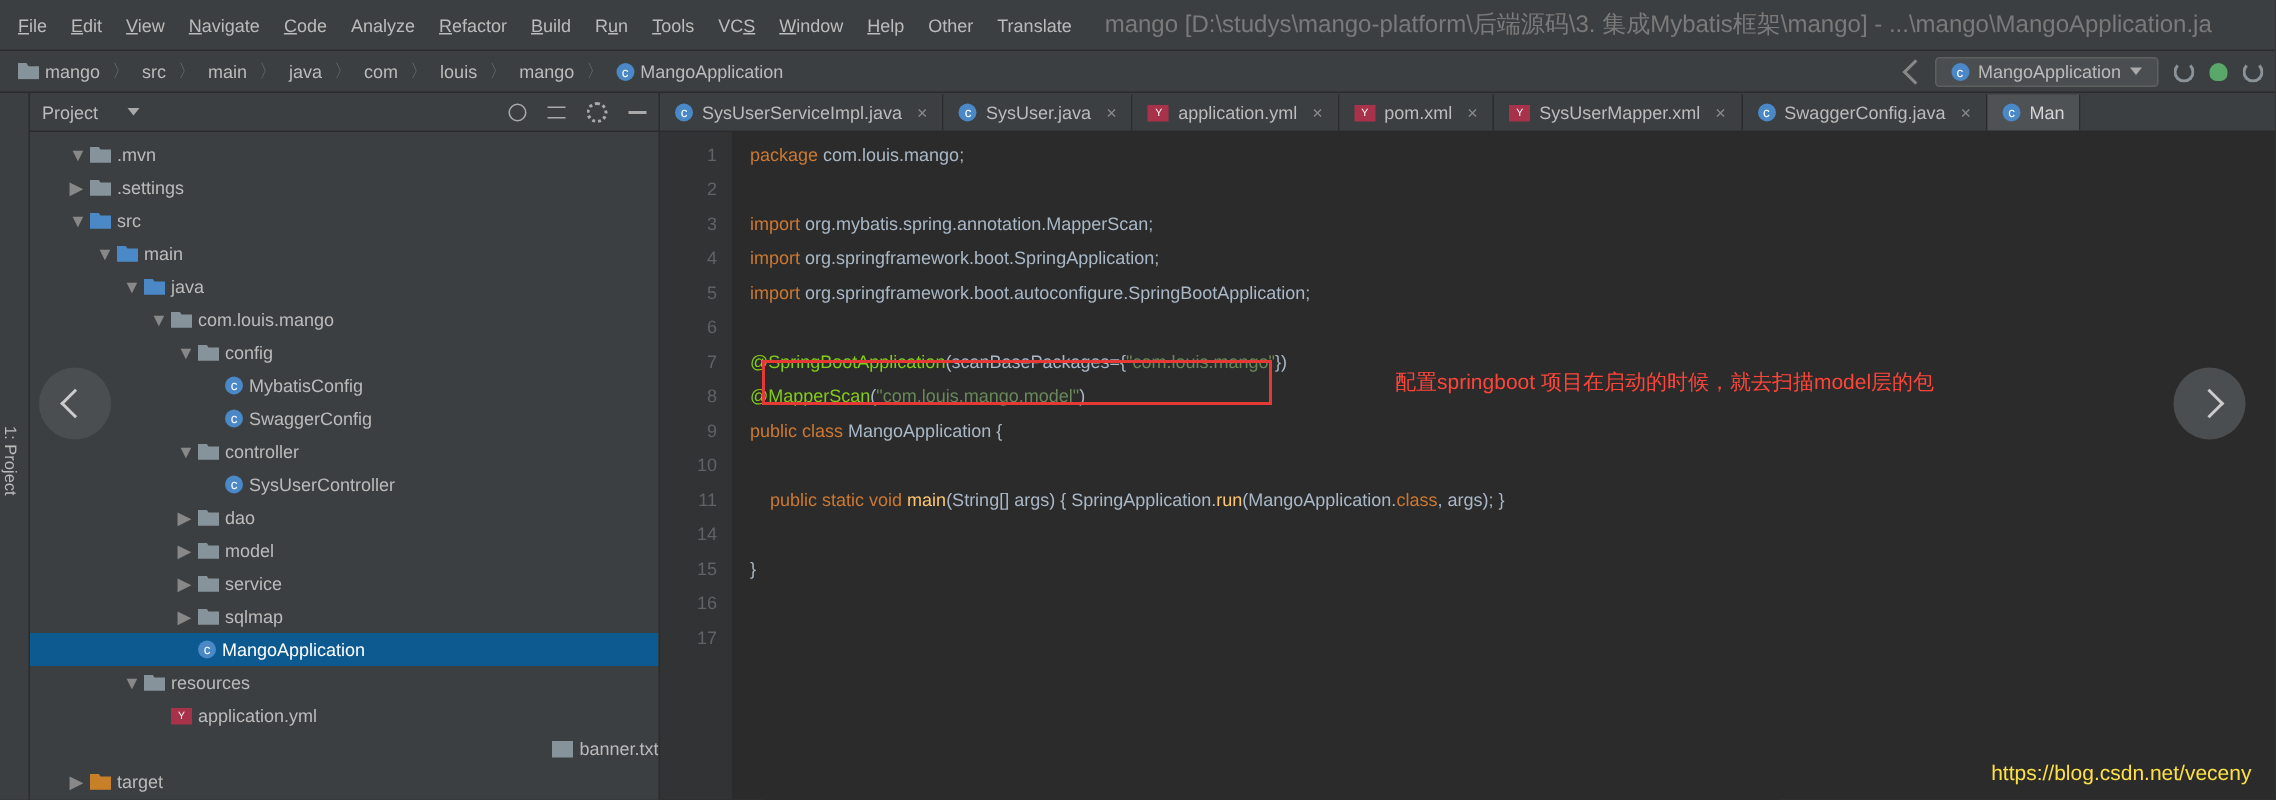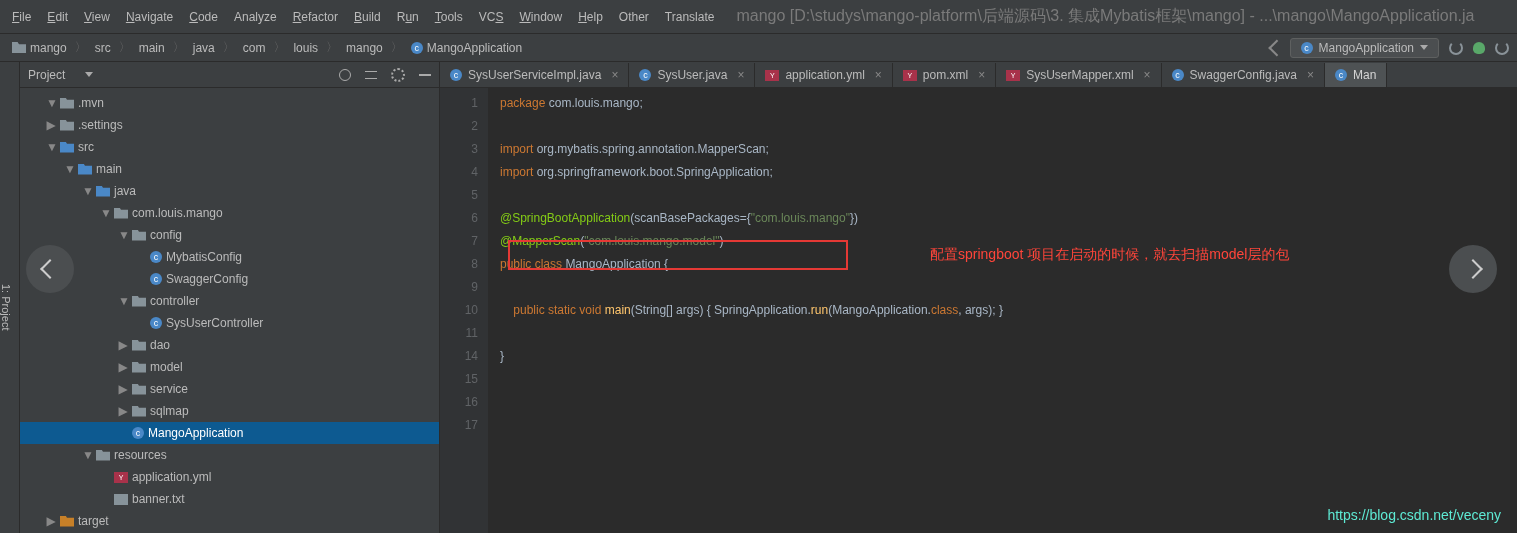--- a/index.html
+++ b/index.html
@@ -51,21 +51,21 @@
 .ann{color:#84cc16}
 .fn{color:#ffc66d}
 .redbox{position:absolute;border:2px solid #e53935;left:508px;top:240px;width:340px;height:30px;pointer-events:none}
 .redtext{position:absolute;color:#ff453a;font-size:14px;left:930px;top:246px;white-space:nowrap}
 .circ{position:absolute;width:48px;height:48px;border-radius:50%;background:#4b4e50;display:flex;align-items:center;justify-content:center;top:245px}
 .circ.l{left:26px}
 .circ.r{right:20px}
 .circ .arr{width:14px;height:14px;border-left:2px solid #ccc;border-top:2px solid #ccc}
 .circ.l .arr{transform:rotate(-45deg)}
 .circ.r .arr{transform:rotate(135deg)}
-.watermark{position:absolute;right:16px;bottom:10px;color:#5eead4;font-size:14px}
+.watermark{position:absolute;right:16px;bottom:10px;color:#fde047;font-size:14px}
 </style>
 </head>
 <body>
 
 <div class="menubar">
   <span class="m"><u>F</u><span></span>ile</span>
   <span class="m"><u>E</u>dit</span>
   <span class="m"><u>V</u>iew</span>
   <span class="m"><u>N</u>avigate</span>
   <span class="m"><u>C</u>ode</span>
@@ -230,21 +230,21 @@
         <div class="node" style="padding-left: 62px;">
           <span class="arrow">▼</span>
           <span class="ico-folder"></span>
           <span>resources</span>
         </div>
         <div class="node" style="padding-left: 80px;">
           <span class="arrow"></span>
           <span class="ico-yml">Y</span>
           <span>application.yml</span>
         </div>
-        <div class="node" style="padding-left: 80px;">
+        <div class="node" style="padding-left: 80px; justify-content: flex-end;">
           <span class="arrow"></span>
           <span class="ico-txt"></span>
           <span>banner.txt</span>
         </div>
         <div class="node" style="padding-left: 26px;">
           <span class="arrow">▶</span>
           <span class="ico-folder orange"></span>
           <span>target</span>
         </div>
       </div>
@@ -302,20 +302,21 @@
           <div>14</div>
           <div>15</div>
           <div>16</div>
           <div>17</div>
         </div>
       <div class="lines">
         <div><span class="kw">package</span><span> com.louis.mango;</span></div>
         <div>&nbsp;</div>
         <div><span class="kw">import</span><span> org.mybatis.spring.annotation.MapperScan;</span></div>
         <div><span class="kw">import</span><span> org.springframework.boot.SpringApplication;</span></div>
+        <div><span class="kw">import</span><span> org.springframework.boot.autoconfigure.SpringBootApplication;</span></div>
         <div>&nbsp;</div>
         <div><span class="ann">@SpringBootApplication</span><span>(scanBasePackages={</span><span class="str">"com.louis.mango"</span><span>})</span></div>
         <div><span class="ann">@MapperScan</span><span>(</span><span class="str">"com.louis.mango.model"</span><span>)</span></div>
         <div><span class="kw">public class </span><span>MangoApplication {</span></div>
         <div>&nbsp;</div>
         <div>&nbsp;&nbsp;&nbsp;&nbsp;<span class="kw">public static void </span><span class="fn">main</span><span>(String[] args) { SpringApplication.</span><span class="fn">run</span><span>(MangoApplication.</span><span class="kw">class</span><span>, args); }</span></div>
         <div>&nbsp;</div>
         <div>}</div>
       </div>
     </div>

